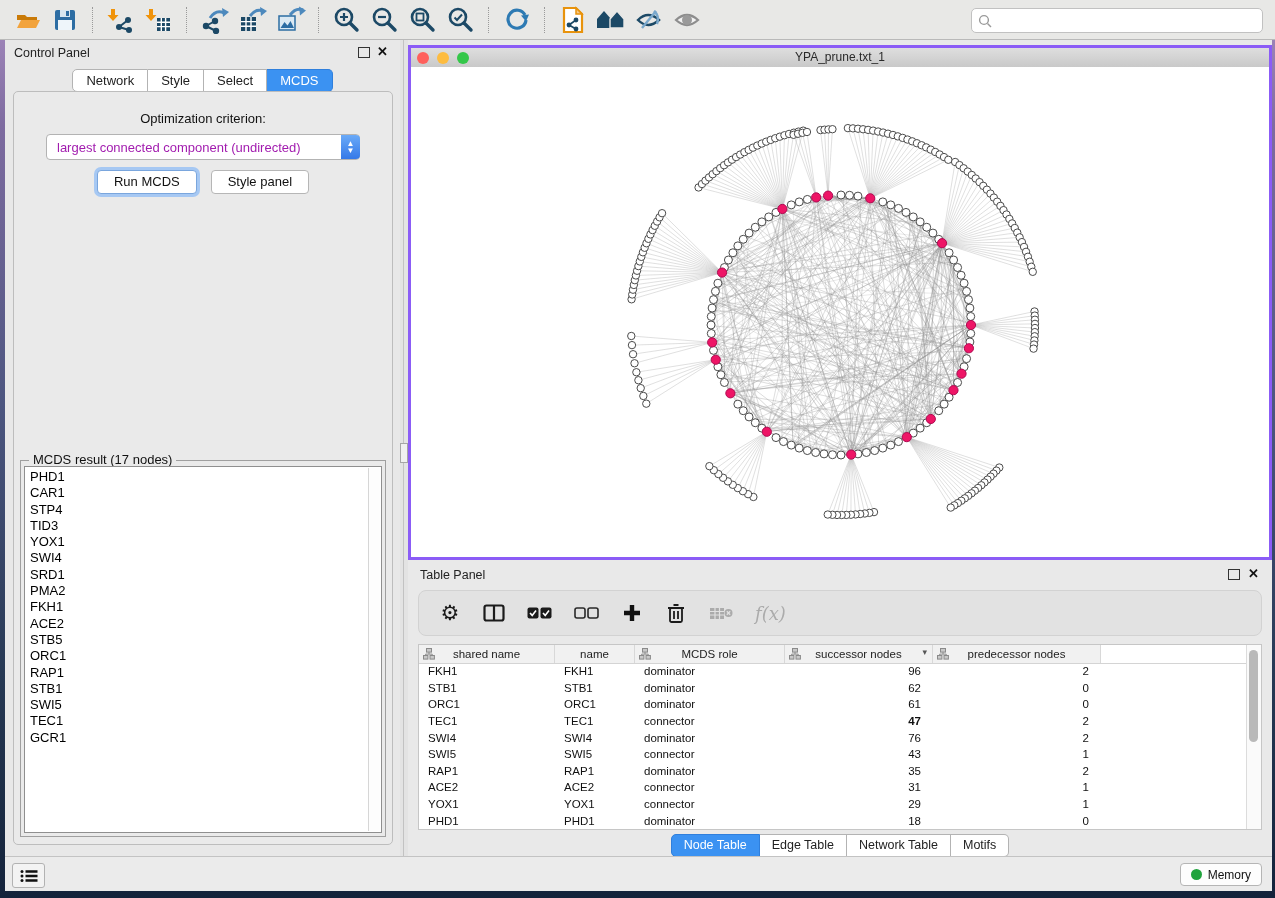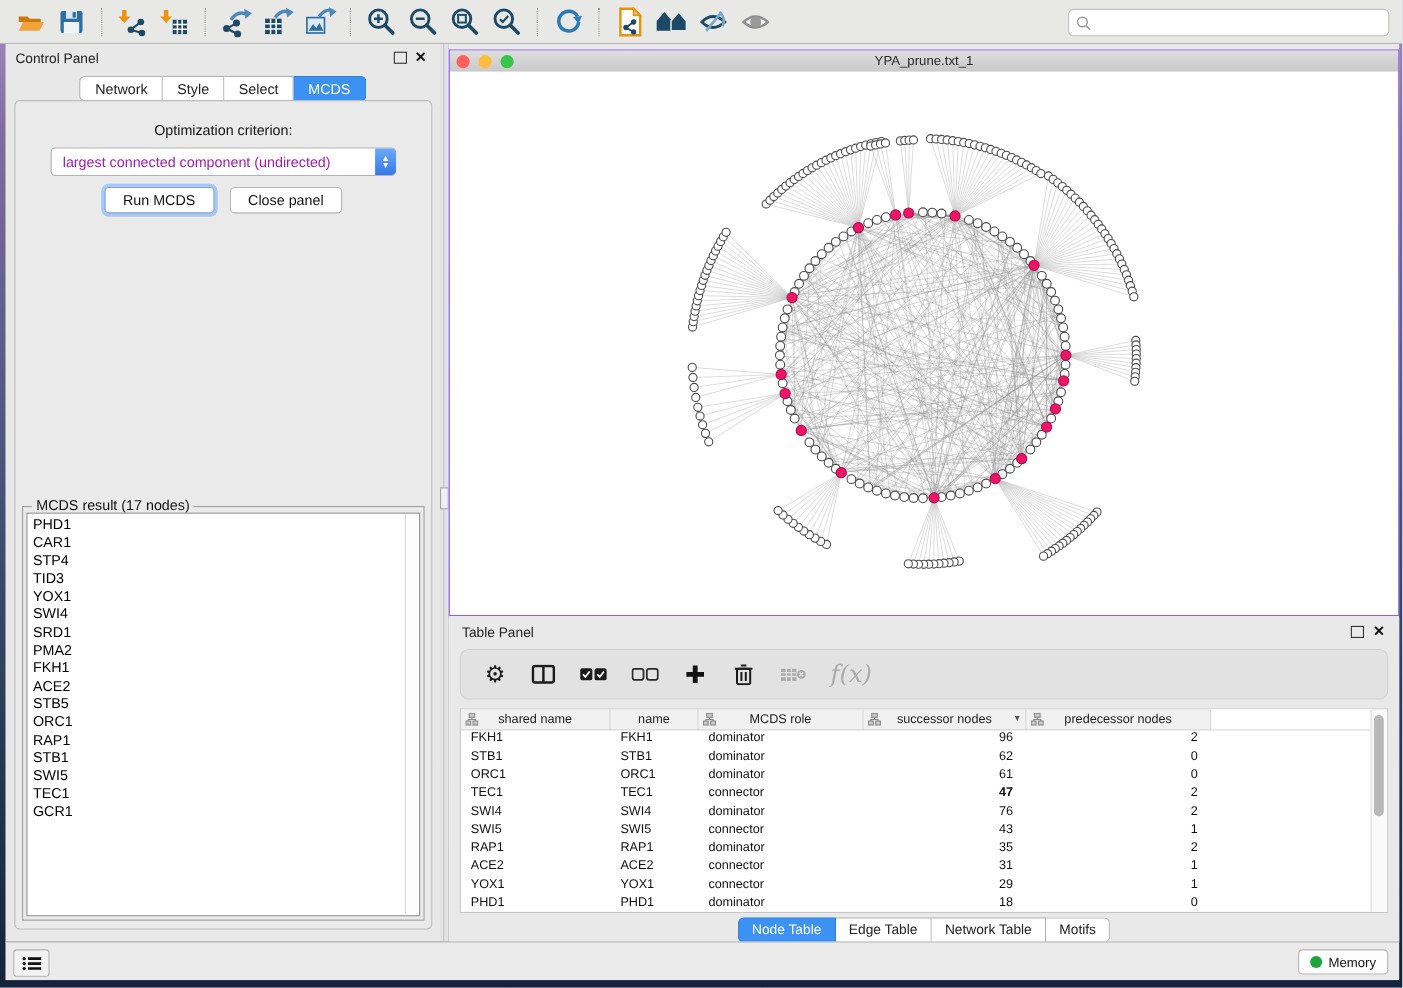--- a/index.html
+++ b/index.html
@@ -47,33 +47,33 @@
   .group-label{position:absolute;top:-9px;left:8px;background:#eaeaea;padding:0 4px;font-size:13px;color:#111;}
   .mcds-list{position:absolute;left:3px;right:3px;top:5px;bottom:3px;background:#fff;border:1px solid #8f8f8f;overflow:hidden;}
   .mcds-list ul{margin:0;padding:2px 0 0 5px;list-style:none;font-size:13px;line-height:16.3px;color:#000;}
   .list-scroll{position:absolute;top:1px;bottom:1px;right:1px;width:11px;background:#fdfdfd;border-left:1px solid #d6d6d6;}
   
   .v-divider{position:absolute;left:400px;top:40px;width:8px;height:816px;background:#e3e3e3;}
   .v-divider .line{position:absolute;left:3px;top:0;bottom:0;width:1px;background:#c2c2c2;}
   .div-handle{position:absolute;left:0;top:403px;width:8px;height:20px;background:#f0f0f0;border:1px solid #a5a5a5;box-sizing:border-box;}
   
   .right-area{position:absolute;left:408px;top:40px;width:864px;height:816px;background:#e9e9e9;}
-  .network-window{position:absolute;left:0;top:5px;width:864px;height:515px;border:1px solid #8b5cf6;box-sizing:border-box;}
+  .network-window{position:absolute;left:0;top:5px;width:864px;height:515px;border:3px solid #8b5cf6;box-sizing:border-box;}
   .nw-titlebar{position:relative;height:19px;background:linear-gradient(180deg,#dedede,#c9c9c9);border-bottom:1px solid #a8a8a8;}
   .traffic{position:absolute;top:3.5px;width:12px;height:12px;border-radius:50%;}
   .nw-title{position:absolute;left:0;right:0;top:2px;text-align:center;font-size:12px;color:#2a2a2a;}
   .nw-canvas{position:absolute;left:0;right:0;top:19px;bottom:0;background:#fff;overflow:hidden;}
   
   .table-panel{position:absolute;left:0;top:522px;width:864px;height:294px;background:#e9e9e9;}
   .tp-float{right:32px;} .tp-close{right:13px;}
   .tp-toolbar{position:absolute;left:10px;right:10px;top:28px;height:46px;background:#e2e2e2;
     border:1px solid #d2d2d2;border-radius:8px;display:flex;align-items:center;gap:22px;padding-left:20px;box-sizing:border-box;}
   .tpi{display:flex;align-items:center;justify-content:center;min-width:22px;height:26px;}
   .gear-glyph{font-family:"DejaVu Sans",sans-serif;font-size:21px;color:#1b1b1b;line-height:22px;}
-  .fx-glyph{font-family:"DejaVu Serif",serif;font-style:italic;font-size:22px;color:#ababab;}
+  .fx-glyph{font-family:"DejaVu Serif",serif;font-style:italic;font-size:18px;color:#ababab;}
   .tp-table{position:absolute;left:10px;right:10px;top:82px;height:186px;background:#fff;border:1px solid #c6c6c6;box-sizing:border-box;}
   .tp-header{position:absolute;left:0;right:14px;top:0;height:18px;background:#f1f1f1;border-bottom:1px solid #d4d4d4;display:flex;}
   .th-cell{position:relative;border-right:1px solid #d8d8d8;box-sizing:border-box;display:flex;align-items:center;justify-content:center;
     font-size:11.5px;color:#222;}
   .th-cell .tree-ic{position:absolute;left:4px;top:3px;}
   .th-cell .sort-ic{position:absolute;right:5px;top:2px;font-size:9px;color:#555;}
   .th-fill{flex:1;background:#fff;}
   .tp-body{position:absolute;left:0;right:14px;top:18px;bottom:0;overflow:hidden;}
   .trow{display:flex;height:16.6px;align-items:center;}
   .td-cell{box-sizing:border-box;font-size:11.5px;color:#111;white-space:nowrap;overflow:hidden;}
@@ -246,21 +246,21 @@
       <div class="opt-label">Optimization criterion:</div>
       <div class="dropdown">
         <span class="dd-text">largest connected component (undirected)</span>
         <span class="dd-stepper">
             <span>▲</span>
             <span>▼</span>
           </span>
       </div>
       <div class="btn-row">
         <button class="push-btn focused">Run MCDS</button>
-        <button class="push-btn">Close panel</button>
+        <button class="push-btn">Style panel</button>
       </div>
       <div class="group-box">
         <span class="group-label">MCDS result (17 nodes)</span>
         <div class="mcds-list">
           <ul id="mcds-list">
               <li>PHD1</li>
               <li>CAR1</li>
               <li>STP4</li>
               <li>TID3</li>
               <li>YOX1</li>

